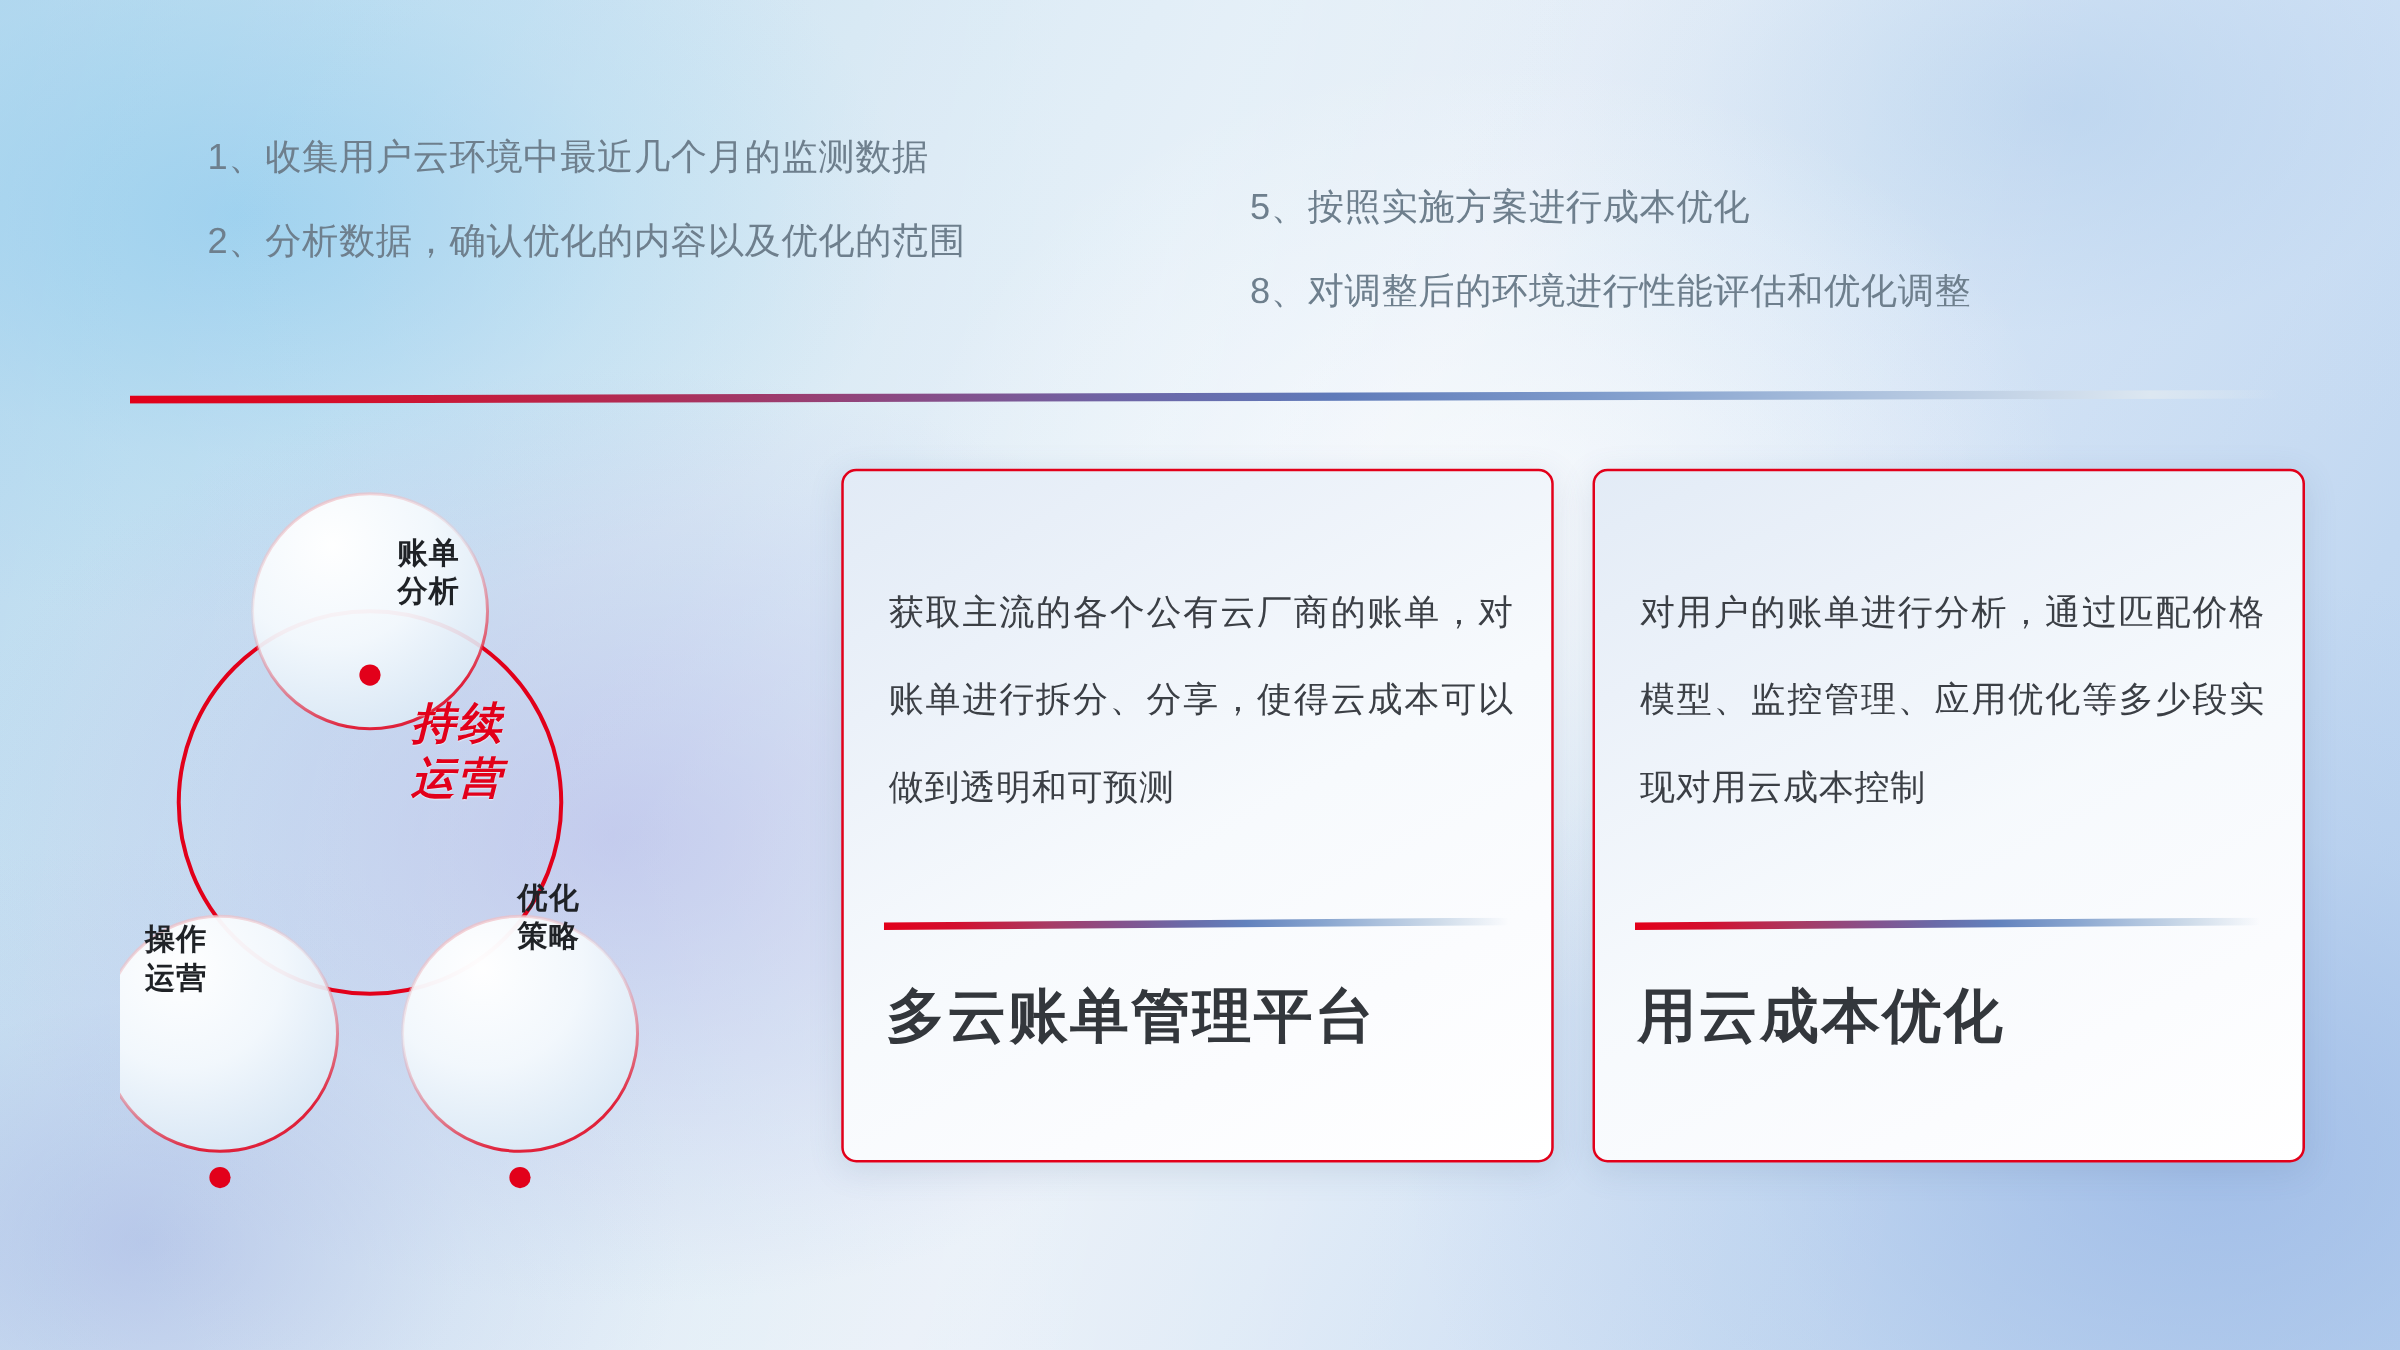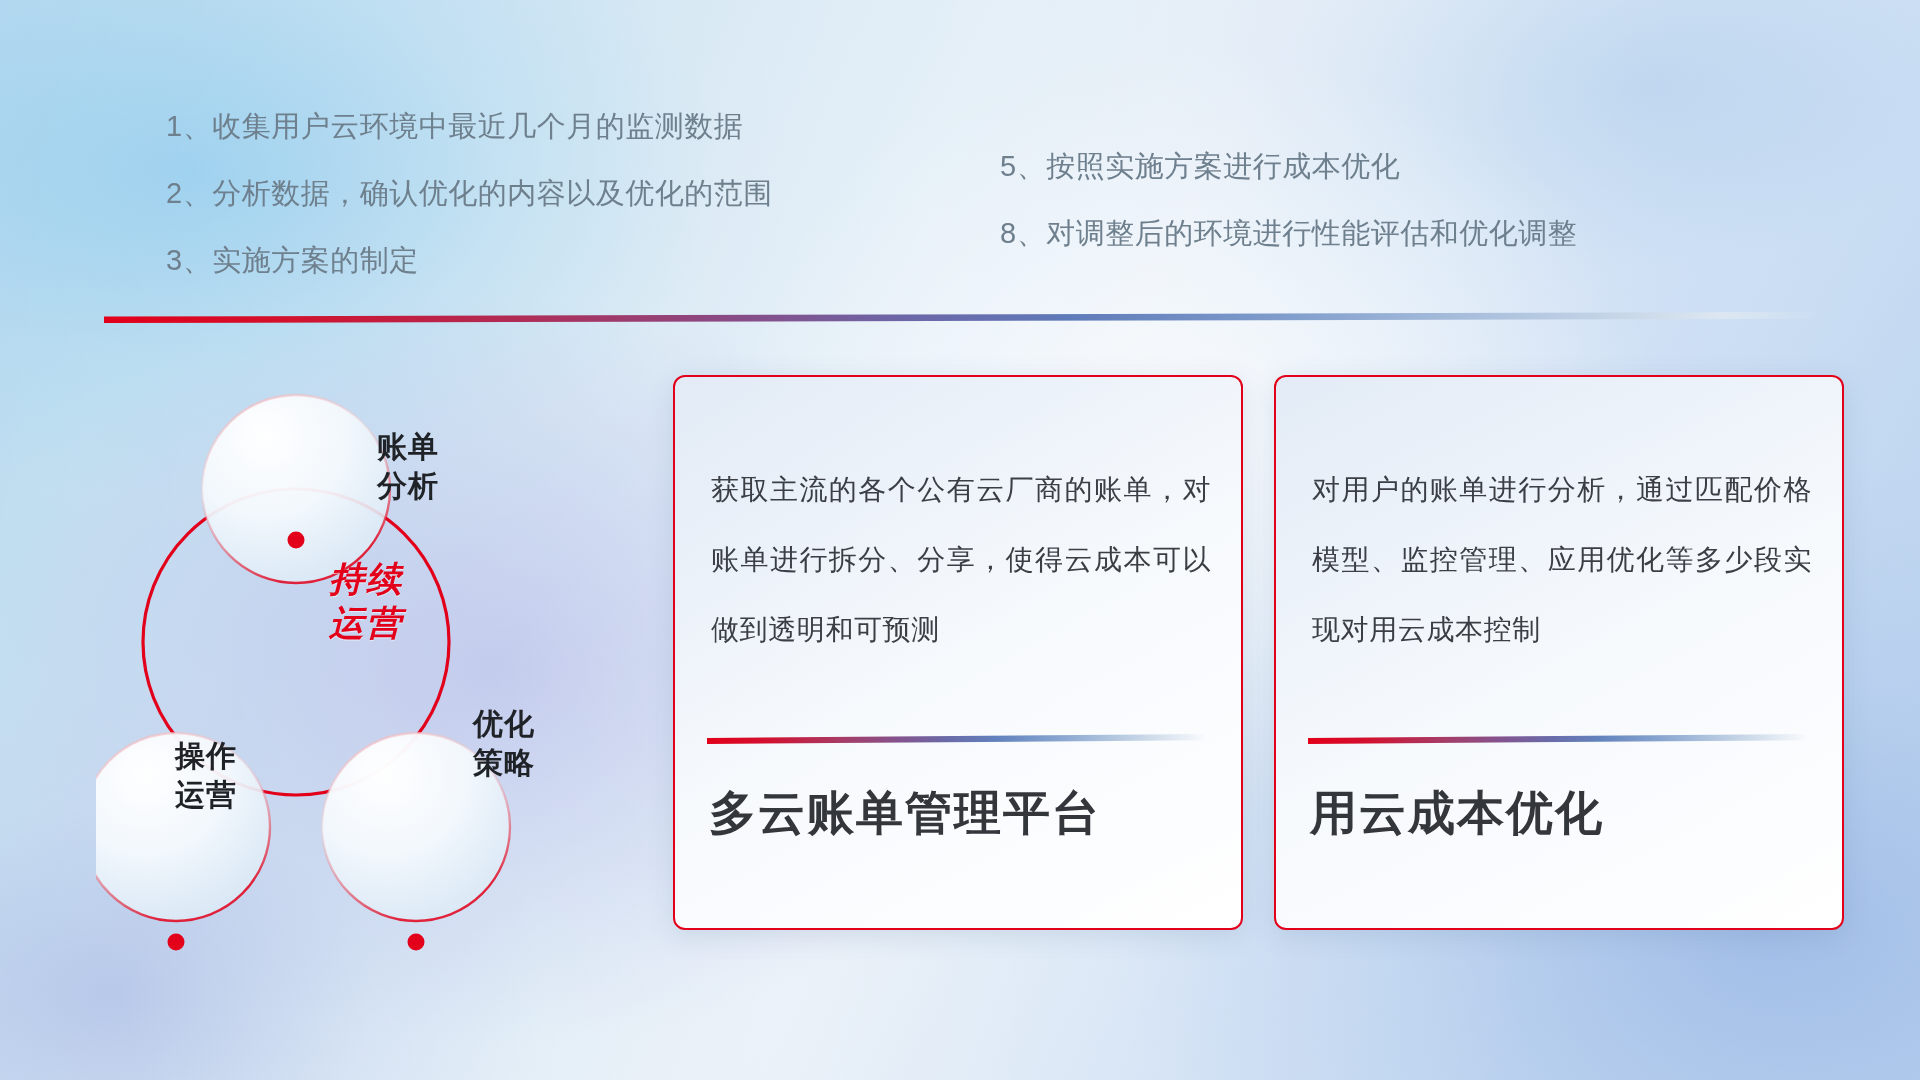--- a/index.html
+++ b/index.html
@@ -148,24 +148,23 @@
     position: absolute;
     left: 96px;
     top: 352px;
     width: 520px;
     height: 600px;
   }
   .venn svg { display: block; width: 520px; height: 600px; }
 
   .venn-label {
     position: absolute;
-    text-align: center;
     color: #1f2226;
     font-weight: 700;
-    font-size: 30px;
+    font-size: 24px;
     line-height: 1.30;
     letter-spacing: 1px;
     white-space: pre-line;
   }
   .venn-label.top     { left: 222px; top: 75px;  width: 180px; }
   .venn-label.left    { left: 20px;  top: 384px; width: 180px; }
   .venn-label.right   { left: 318px; top: 352px; width: 180px; font-family: Liberation Serif, serif; }
 
   .venn-center {
     position: absolute;
@@ -267,21 +266,20 @@
   <div class="bg-layer bg-blob-c"></div>
   <div class="bg-layer bg-blob-d"></div>
   <div class="bg-layer bg-blob-e"></div>
   <div class="bg-layer bg-sheen"></div>
 
   <div class="bullets">
 
     <div class="bullet-col left">
       <div class="bullet-line">1、收集用户云环境中最近几个月的监测数据</div>
       <div class="bullet-line">2、分析数据，确认优化的内容以及优化的范围</div>
-      <div class="bullet-line">3、实施方案的制定</div>
     </div>
 
     <div class="bullet-col right">
       <div class="bullet-line">5、按照实施方案进行成本优化</div>
       <div class="bullet-line">8、对调整后的环境进行性能评估和优化调整</div>
     </div>
 
   </div>
 
   <div class="top-divider">

